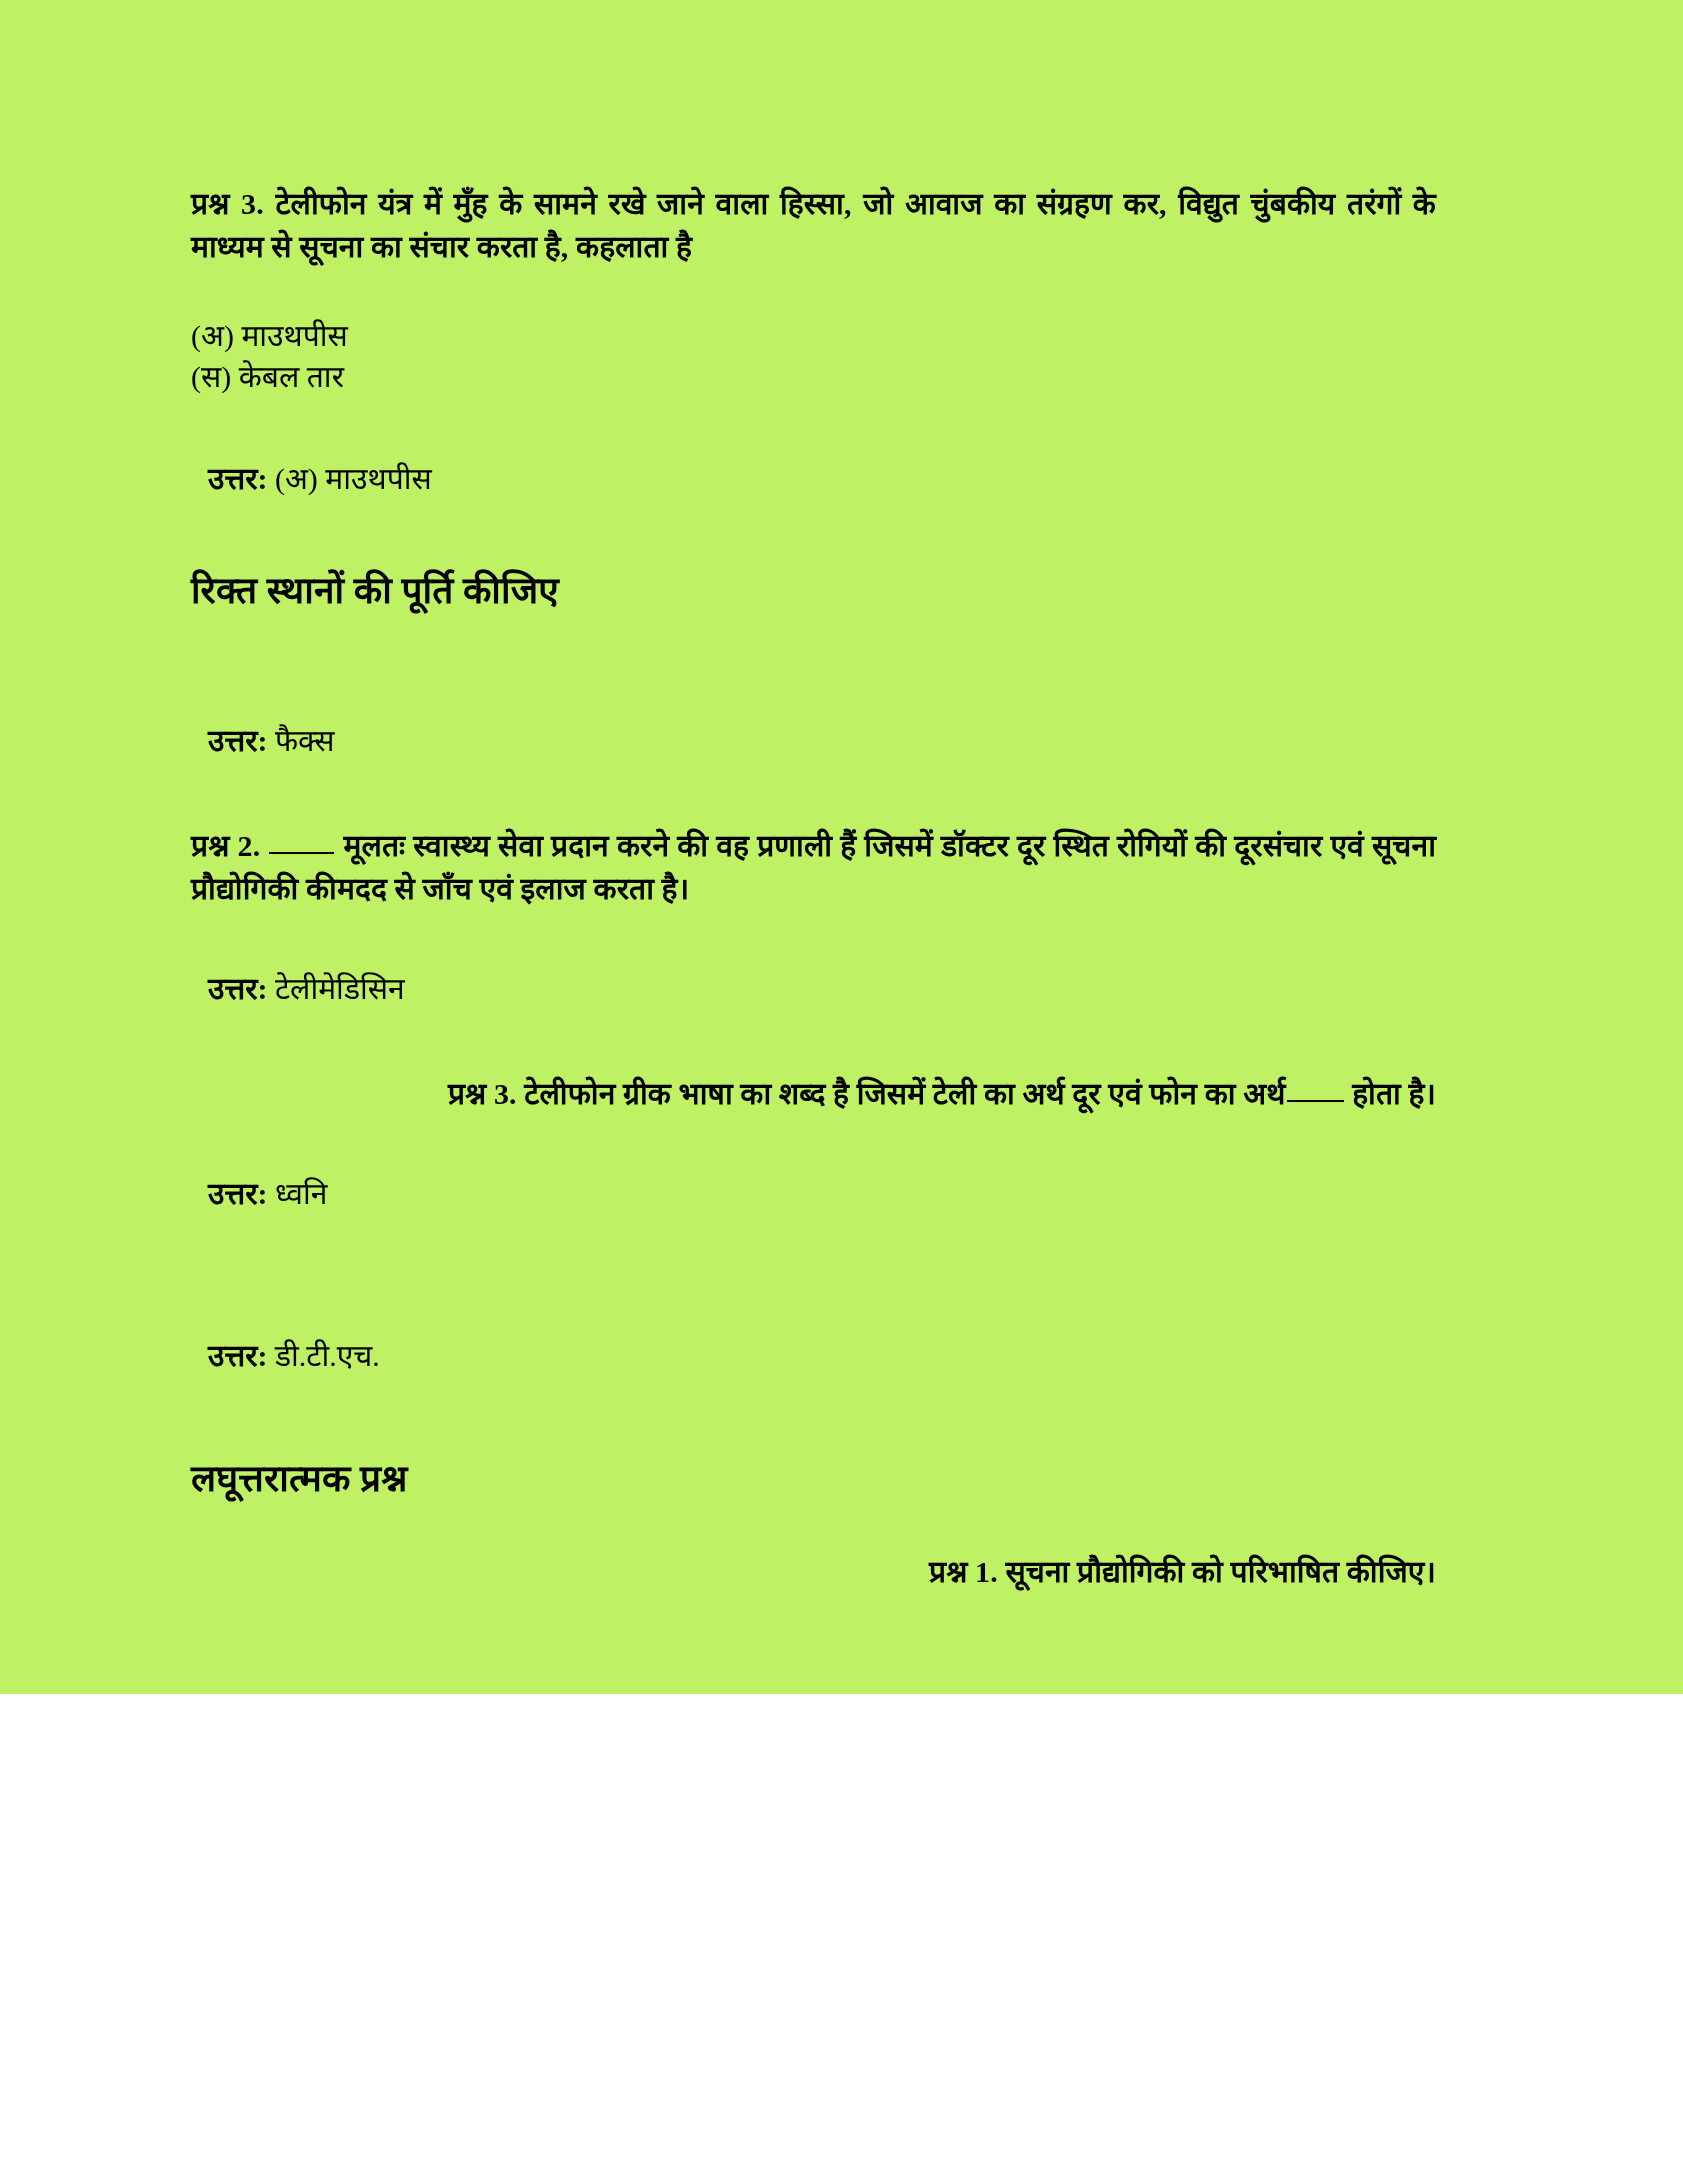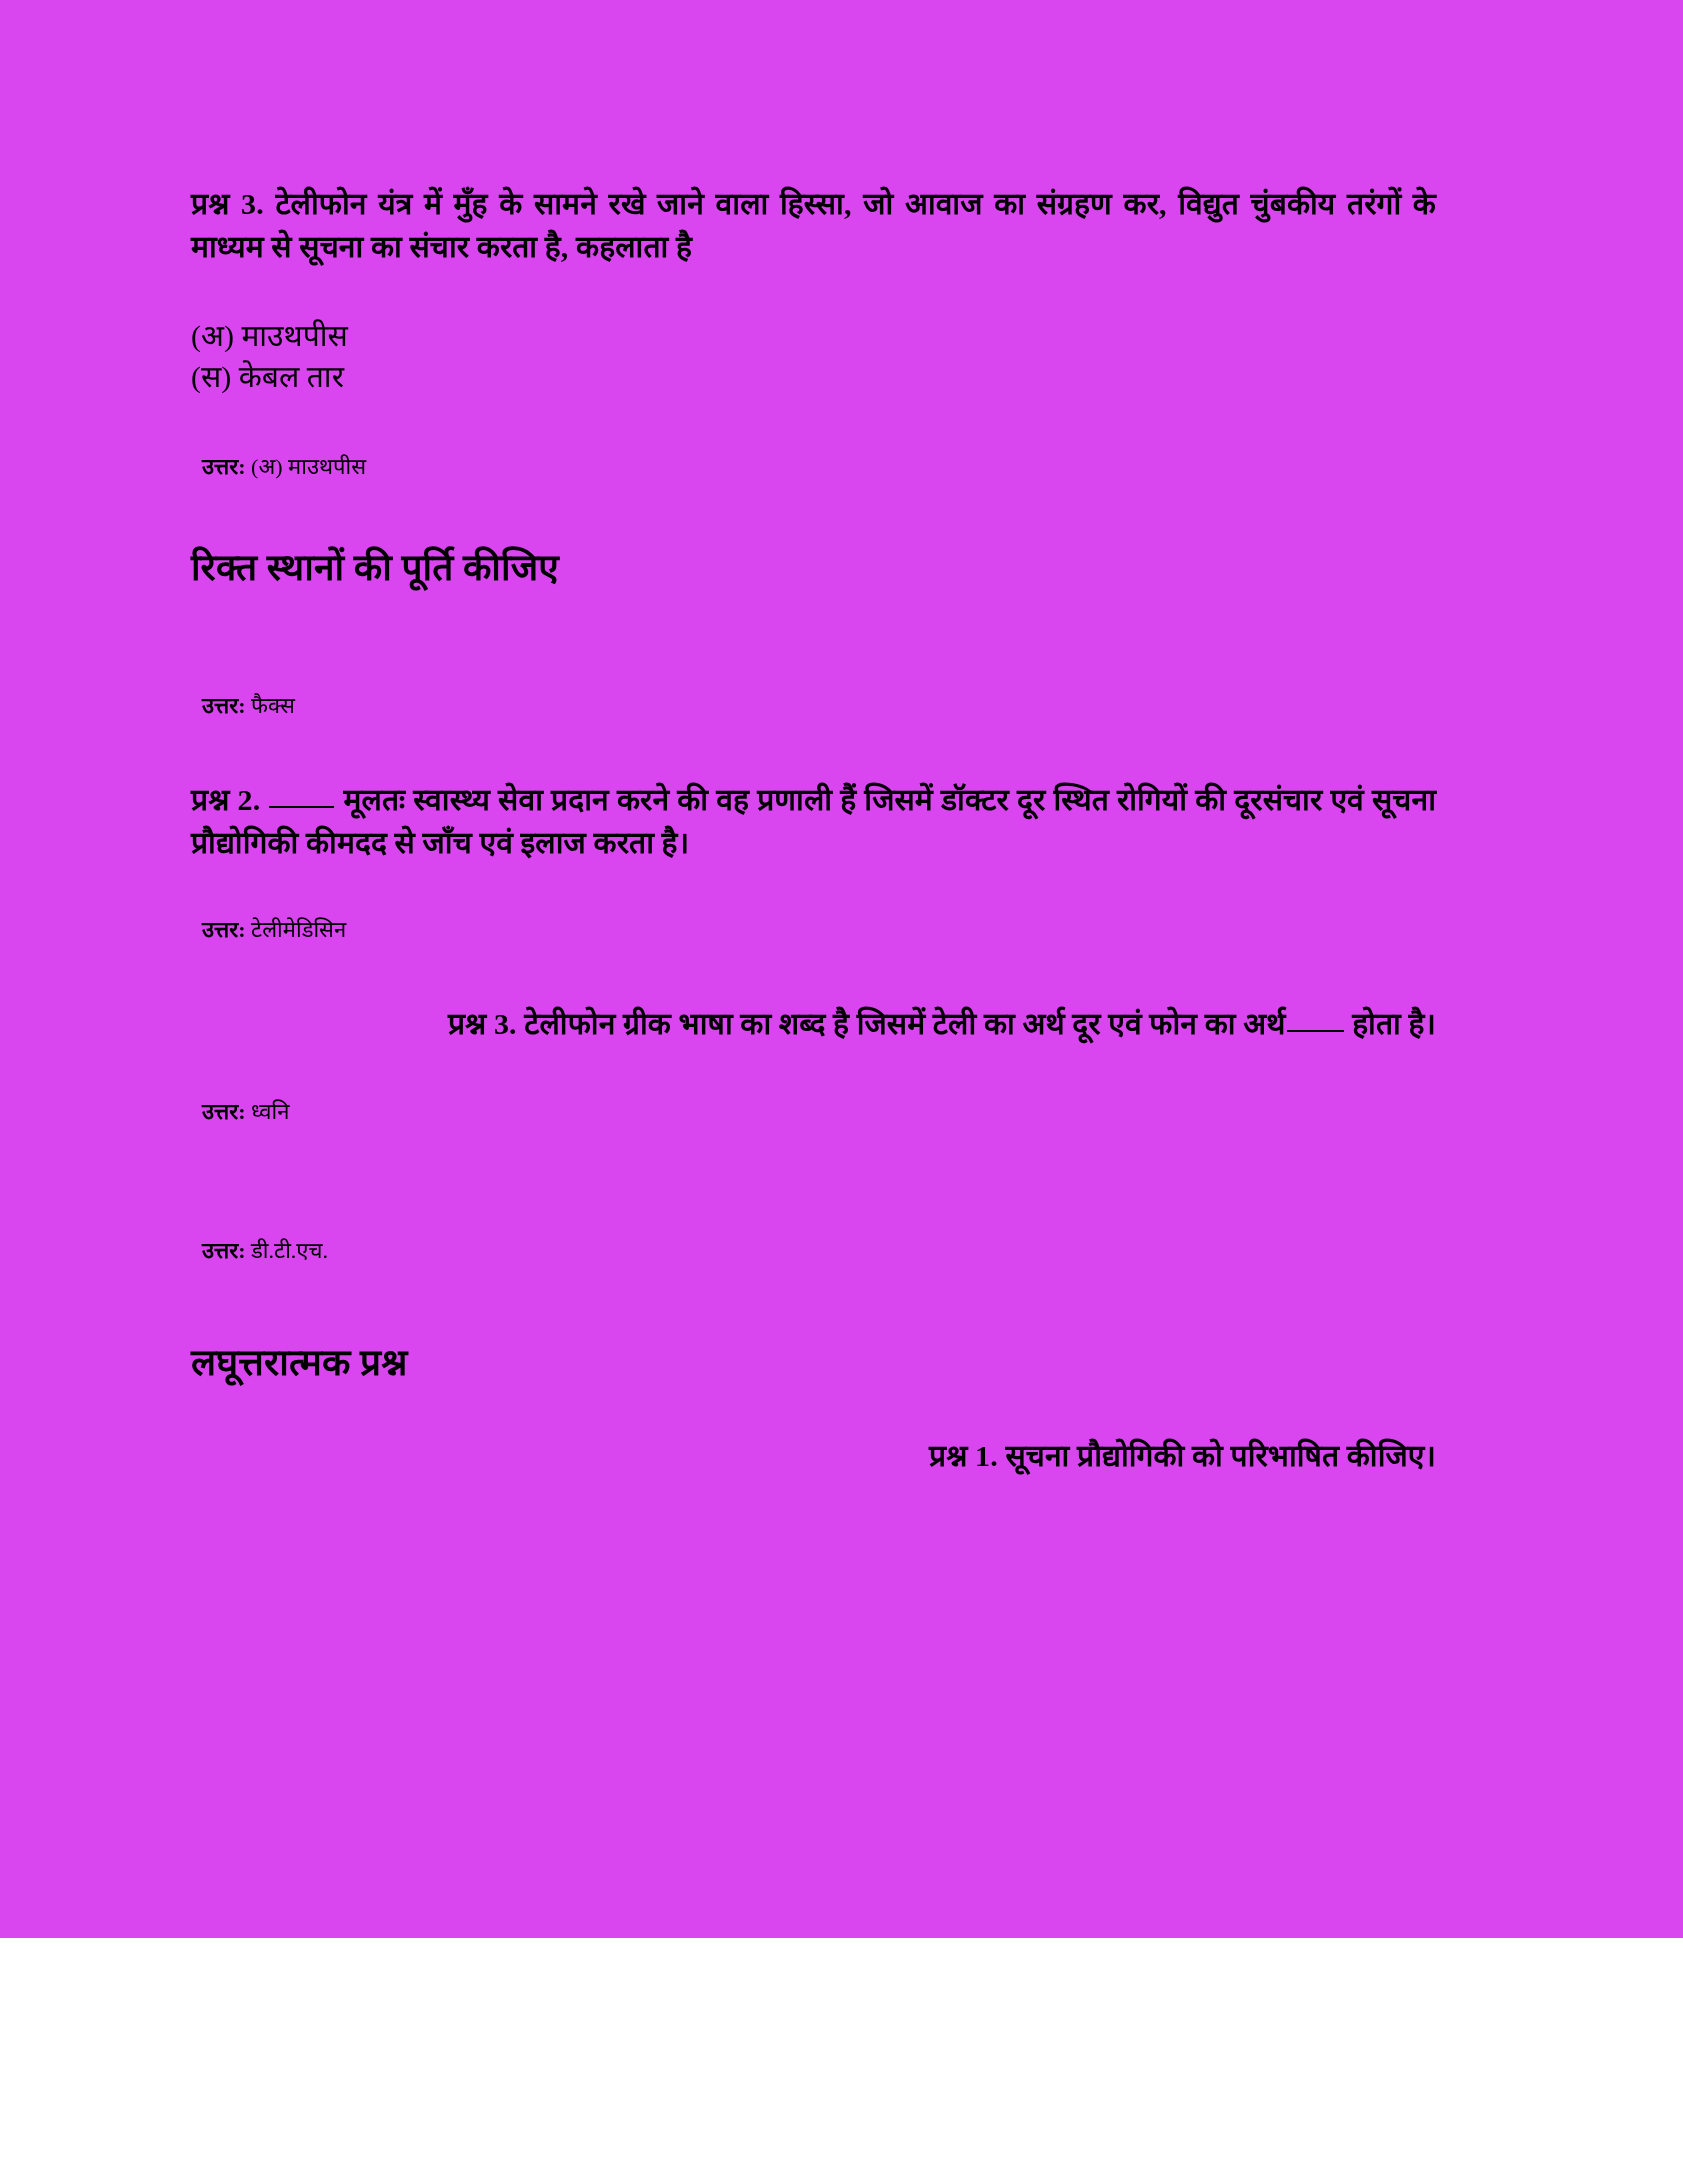--- a/index.html
+++ b/index.html
@@ -11,22 +11,22 @@
   body {
     width: 1683px;
     height: 2178px;
     font-family: "Liberation Serif", "DejaVu Serif", serif;
     color: #000000;
     -webkit-font-smoothing: antialiased;
   }
   .page {
     position: relative;
     width: 1683px;
-    height: 1938px;
-    background: #d946ef;
+    height: 1694px;
+    background: #bef264;
     box-sizing: border-box;
     padding: 183px 248px 0 191px;
   }
   .doc-body {
     width: 1245px;
   }
 
   
   .q-block {
     font-size: 30px;
@@ -43,24 +43,24 @@
     margin: 0;
     padding: 0;
     list-style: none;
     font-size: 30px;
     line-height: 1.37;
     font-weight: 400;
   }
   .opt-list li { margin: 0; padding: 0; }
 
   .ans-line {
-    font-size: 22px;
+    font-size: 30px;
     line-height: 1.4;
     font-weight: 400;
-    margin: 11px;
+    margin: 17px;
   }
   .ans-line .ans-label {
     font-weight: 700;
   }
 
   .section-heading {
     font-size: 37px;
     line-height: 1.3;
     font-weight: 700;
     margin: 0;

